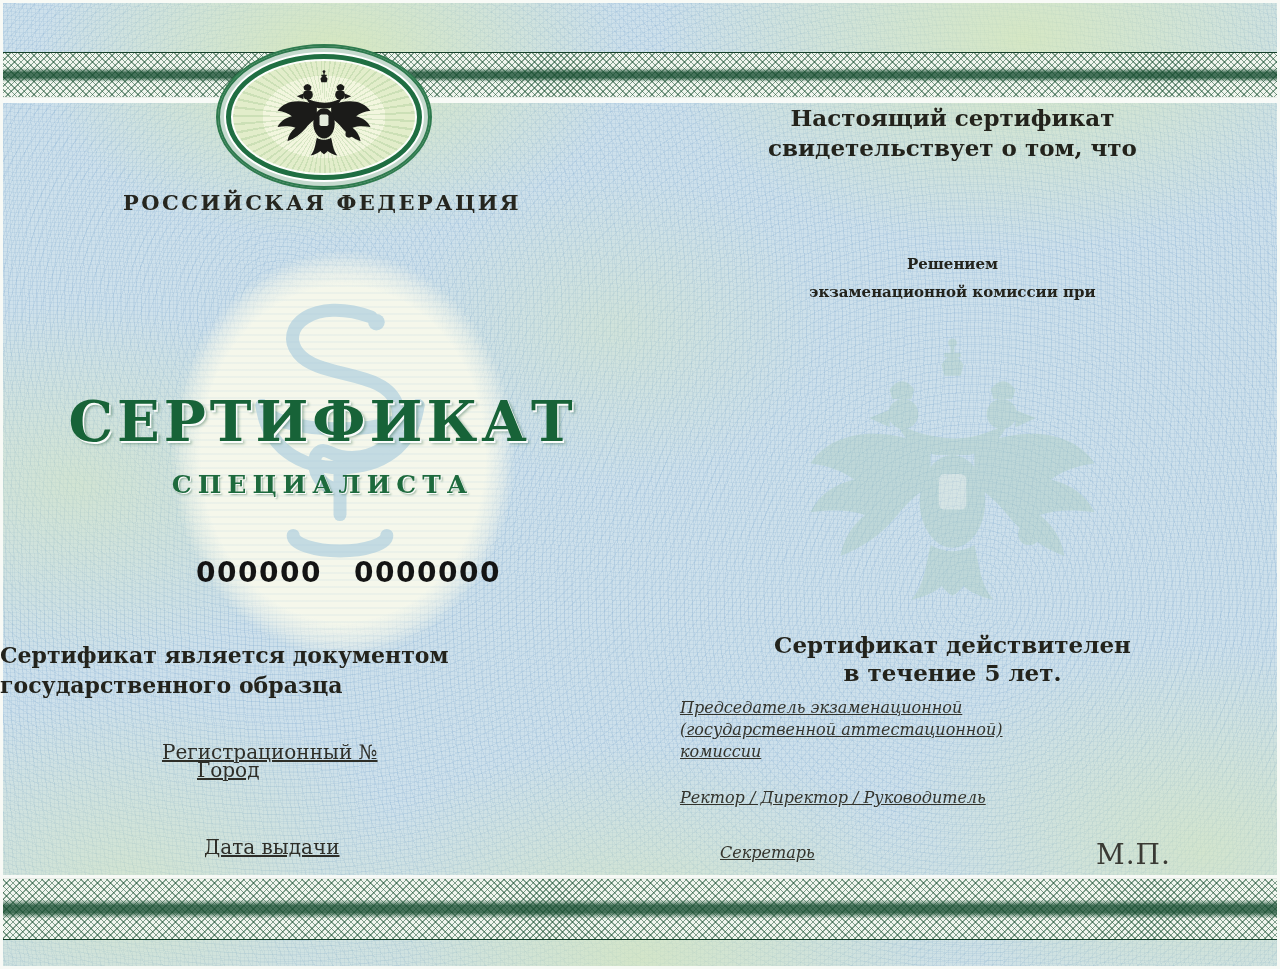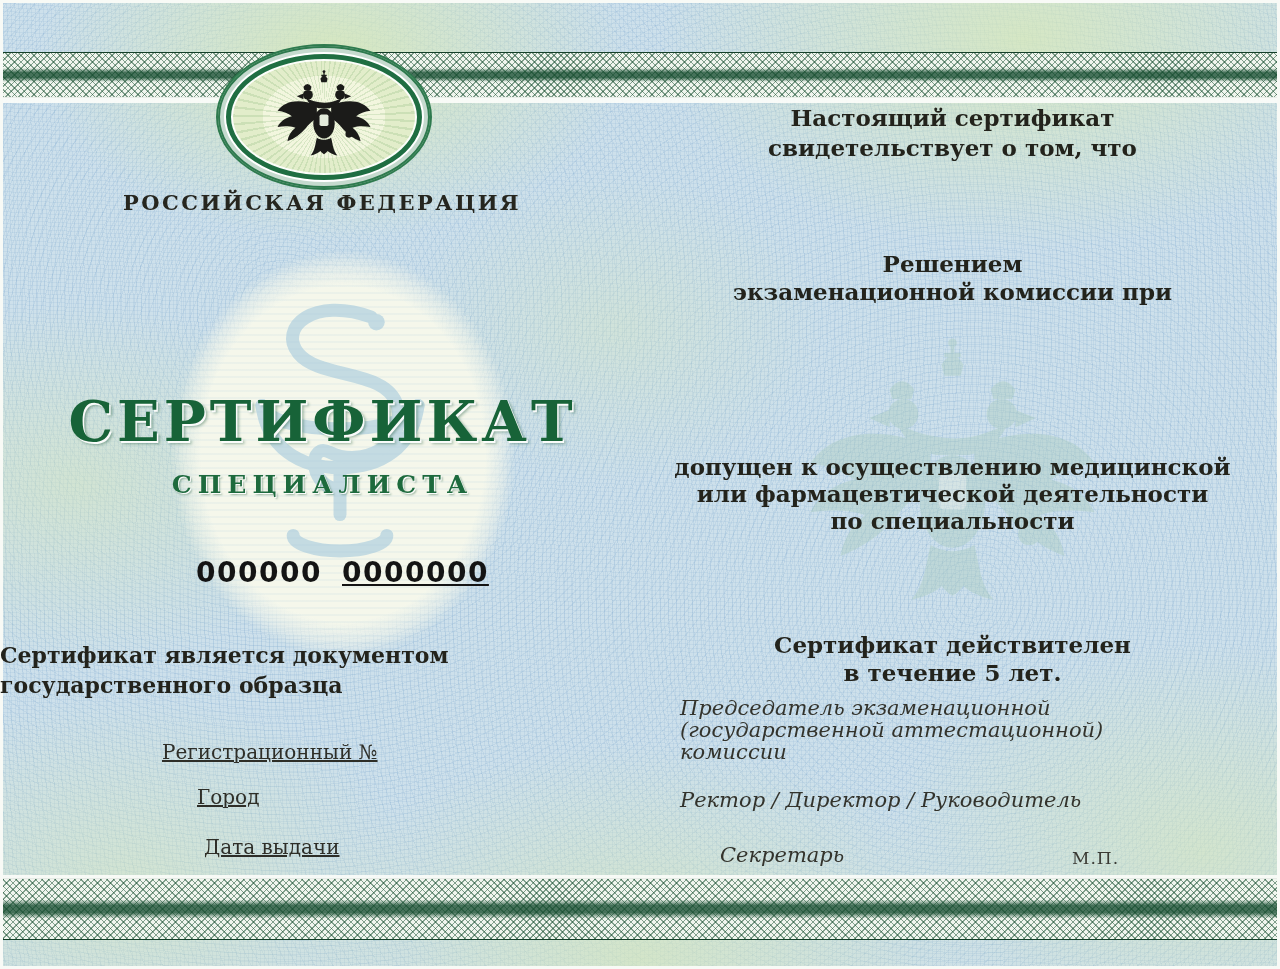--- a/index.html
+++ b/index.html
@@ -77,40 +77,40 @@
     left:0;top:470px;width:645px;text-align:center;
     font-size:25px;font-weight:700;letter-spacing:6px;color:#1d6a3d;
     text-shadow:1px 1px 0 rgba(255,255,255,.95), 2px 2px 2px rgba(18,80,48,.4);
   }
   .numbers{left:0;top:556px;width:645px;}
   .num{
     position:absolute;font-family:"DejaVu Sans","Liberation Sans",sans-serif;
     font-size:28px;font-weight:800;letter-spacing:1.5px;color:#141414;
   }
   .num-a{left:196px;}
-  .num-b{left:342px;text-decoration:underline;}
+  .num-b{left:354px;}
   .note{
     left:0;top:640px;width:645px;
     font-size:22px;font-weight:700;color:#23231c;line-height:30px;
   }
   .field-label{font-size:20px;color:#2e2e28;text-decoration:underline;}
   .lbl-reg{left:162px;top:740px;}
-  .lbl-city{left:197px;top:785px;}
+  .lbl-city{left:197px;top:758px;}
   .lbl-date{left:204px;top:835px;}
   
   .rp-center{left:630px;width:645px;text-align:center;font-weight:700;color:#23231c;}
   .statement{top:103px;font-size:23px;line-height:30px;}
-  .decision{top:250px;font-size:23px;line-height:28px;}
+  .decision{top:250px;font-size:15px;line-height:28px;}
   .admission{top:453px;font-size:23px;line-height:27px;}
   .validity{top:631px;font-size:23px;line-height:28px;}
-  .italic-block{font-style:italic;font-size:21px;color:#33332c;}
+  .italic-block{font-style:italic;font-size:16px;color:#33332c;text-decoration:underline;}
   .chairman{left:680px;top:697px;line-height:22px;}
   .rector{left:680px;top:788px;}
   .secretary{left:680px;top:843px;margin-left:40px;}
-  .seal{left:1072px;top:838px;font-size:17px;letter-spacing:1px;color:#3a3a34;margin-top:10px;}
+  .seal{left:1096px;top:838px;font-size:28px;letter-spacing:1px;color:#3a3a34;}
   .watermark-eagle{left:785px;top:332px;width:335px;height:306px;color:#a9cbbd;opacity:.4;}
   .watermark-eagle svg{width:100%;height:100%;}
   .hidden-defs{position:absolute;width:0;height:0;overflow:hidden;}
 </style>
 </head>
 <body>
 
 <svg class="hidden-defs" aria-hidden="true">
   <symbol id="eagle" viewBox="0 0 120 112">
     <g fill="currentColor" stroke="none">
@@ -193,25 +193,20 @@
   <div class="abs rp-center statement">
     <div>Настоящий сертификат</div>
     <div>свидетельствует о том, что</div>
   </div>
 
   <div class="abs rp-center decision">
     <div>Решением</div>
     <div>экзаменационной комиссии при</div>
   </div>
 
-  <div class="abs rp-center admission">
-    <div>допущен к осуществлению медицинской</div>
-    <div>или фармацевтической деятельности</div>
-    <div>по специальности</div>
-  </div>
 
   <div class="abs rp-center validity">
     <div>Сертификат действителен</div>
     <div>в течение 5 лет.</div>
   </div>
 
   <div class="abs italic-block chairman">
     <div>Председатель экзаменационной</div>
     <div>(государственной аттестационной)</div>
     <div>комиссии</div>

